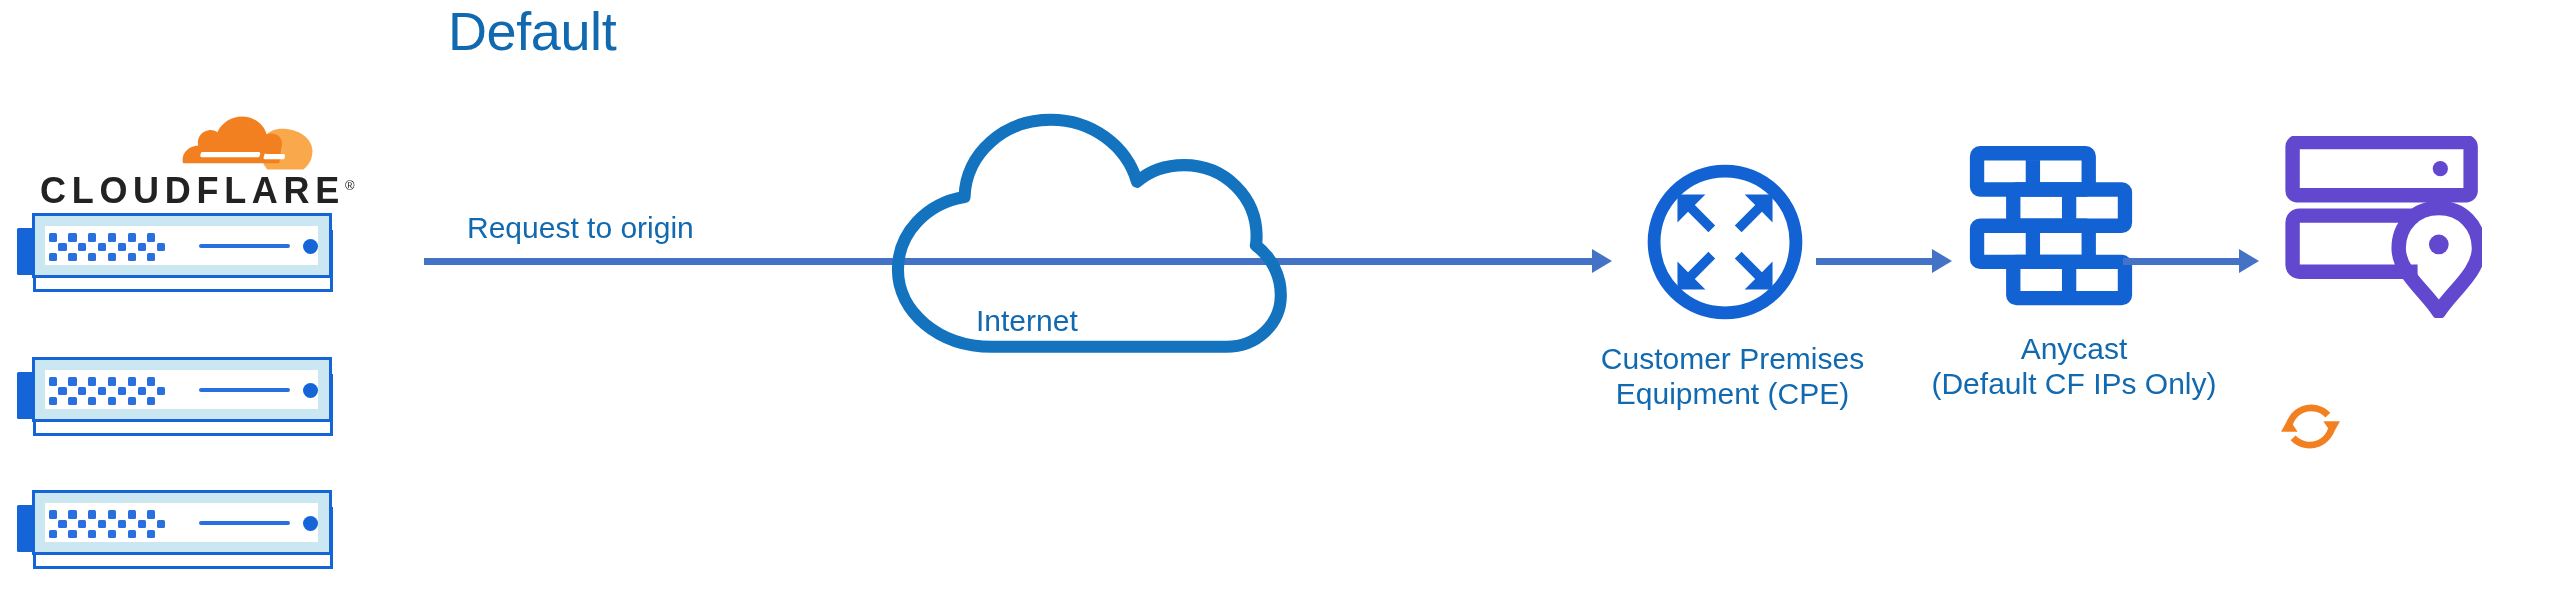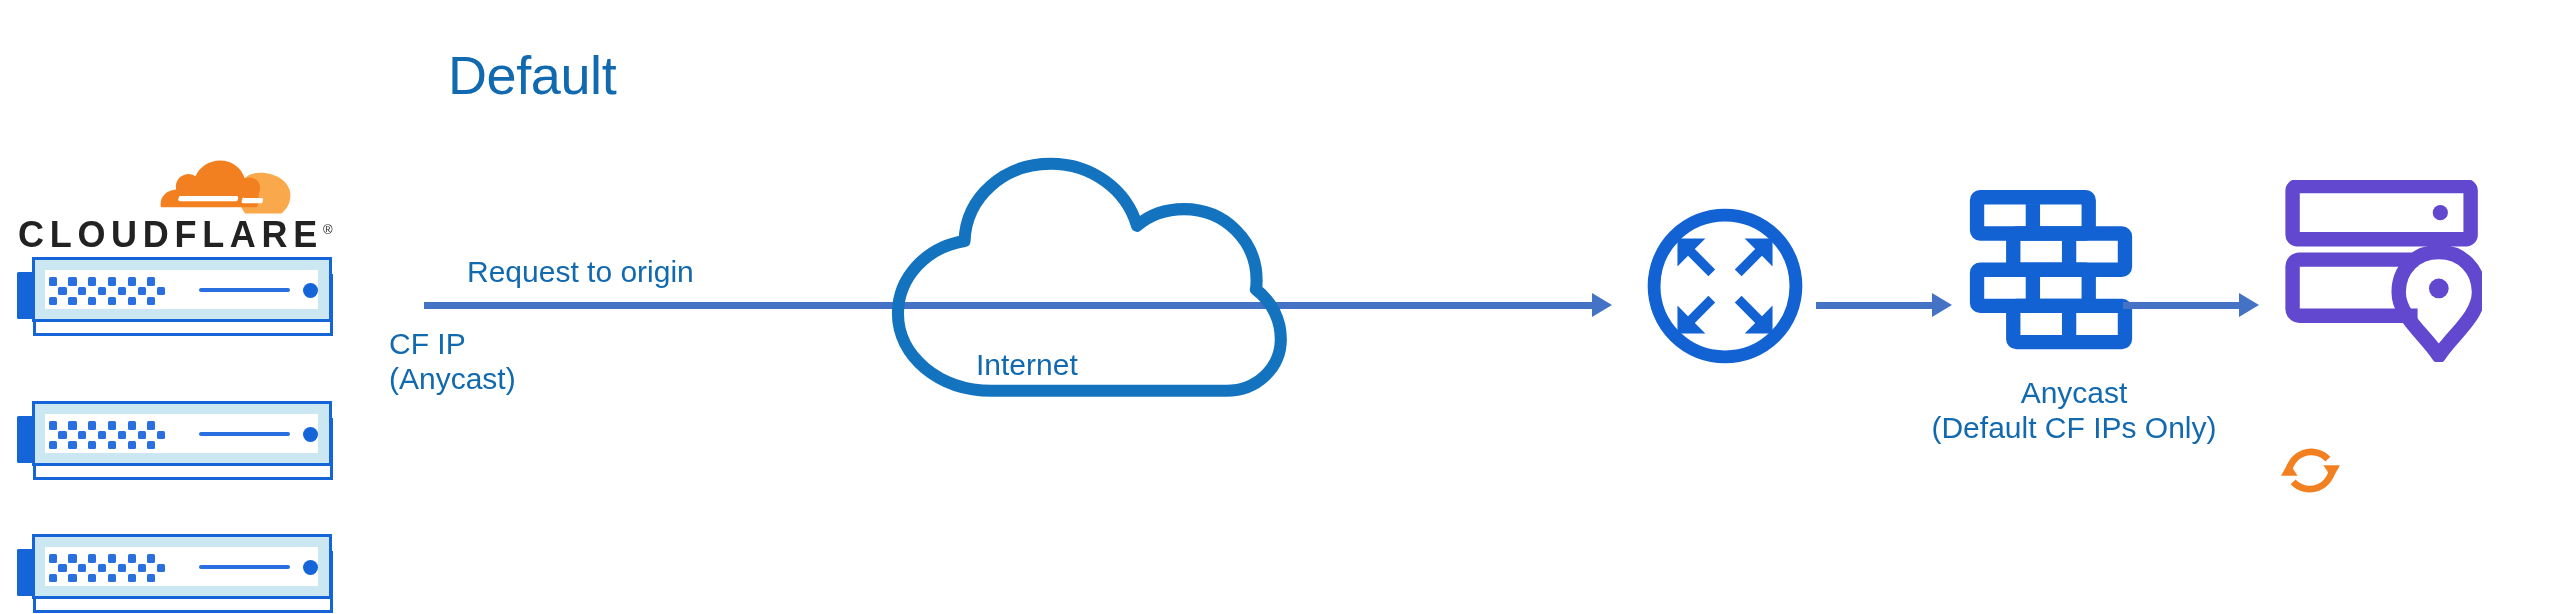--- a/index.html
+++ b/index.html
@@ -1,32 +1,32 @@
 <!DOCTYPE html>
 <html style="font-size:12px"><head>
 <meta charset="utf-8">
 <style>
   html,body{margin:0;padding:0;background:#ffffff;}
   body{
     font-family:"Liberation Sans","DejaVu Sans",sans-serif;
     width:2576px;height:614px;position:relative;overflow:hidden;
   }
   .stage{position:absolute;left:0;top:0;width:2576px;height:614px;}
-  .abs{position:absolute;margin-top:44px;}
+  .abs{position:absolute;}
 
   
   #title{
     left:448px;top:3px;
     font-size:54px;line-height:1.05;
     color:#1169b0;font-weight:400;letter-spacing:-0.4px;
     white-space:nowrap;
   }
 
   
-  #cf-logo{left:18px;top:106px;width:303px;height:98px;}
+  #cf-logo{left:40px;top:106px;width:303px;height:98px;}
   #cf-logo .cf-mark{position:absolute;left:129px;top:0px;width:151px;height:65px;}
   #cf-logo .cf-word{
     position:absolute;left:0;top:64px;width:303px;
     font-size:36px;font-weight:700;letter-spacing:5.7px;
     color:#222222;white-space:nowrap;
     font-family:"Liberation Sans","DejaVu Sans",sans-serif;
   }
   #cf-logo .cf-reg{font-size:13px;vertical-align:super;letter-spacing:0;font-weight:400;}
 
   
@@ -212,21 +212,20 @@
     <div class="bar"></div>
     <div class="led"></div>
   </div>
 
   <div class="conn abs" id="conn-main">
     <div class="line"></div>
     <div class="head"></div>
   </div>
 
   <div class="abs lbl" id="lbl-request">Request to origin</div>
-  <div class="abs lbl" id="lbl-cfip"><span>CF IP</span><br><span>(Anycast)</span></div>
 
   <div class="abs" id="cloud">
     <svg viewBox="0 0 600 330" width="454" height="250" aria-hidden="true">
       <path d="M190 318
                C120 318 66 272 66 216
                C66 168 104 128 154 120
                C156 62 206 18 268 18
                C322 18 368 52 382 100
                C398 86 420 78 444 78
                C498 78 540 120 540 172
@@ -246,20 +245,21 @@
         <path d="M47 47 L47 84 L61 70 L88 97 L97 88 L70 61 L84 47 Z"></path>
 
         <path d="M173 47 L136 47 L150 61 L123 88 L132 97 L159 70 L173 84 Z"></path>
 
         <path d="M47 173 L84 173 L70 159 L97 132 L88 123 L61 150 L47 136 Z"></path>
 
         <path d="M173 173 L173 136 L159 150 L132 123 L123 132 L150 159 L136 173 Z"></path>
       </g>
     </svg>
   </div>
+  <div class="abs lbl" id="lbl-cpe"><span>Customer Premises</span><br><span>Equipment (CPE)</span></div>
 
   <div class="conn abs" id="conn-cpe-fw">
     <div class="line"></div>
     <div class="head"></div>
   </div>
 
   <div class="abs" id="firewall">
     <svg viewBox="0 0 220 230" width="166" height="174" aria-hidden="true">
       <g fill="none" stroke="#1262d4" stroke-width="19" stroke-linejoin="round">
         <rect x="12" y="12" width="148" height="48" rx="4"></rect>

